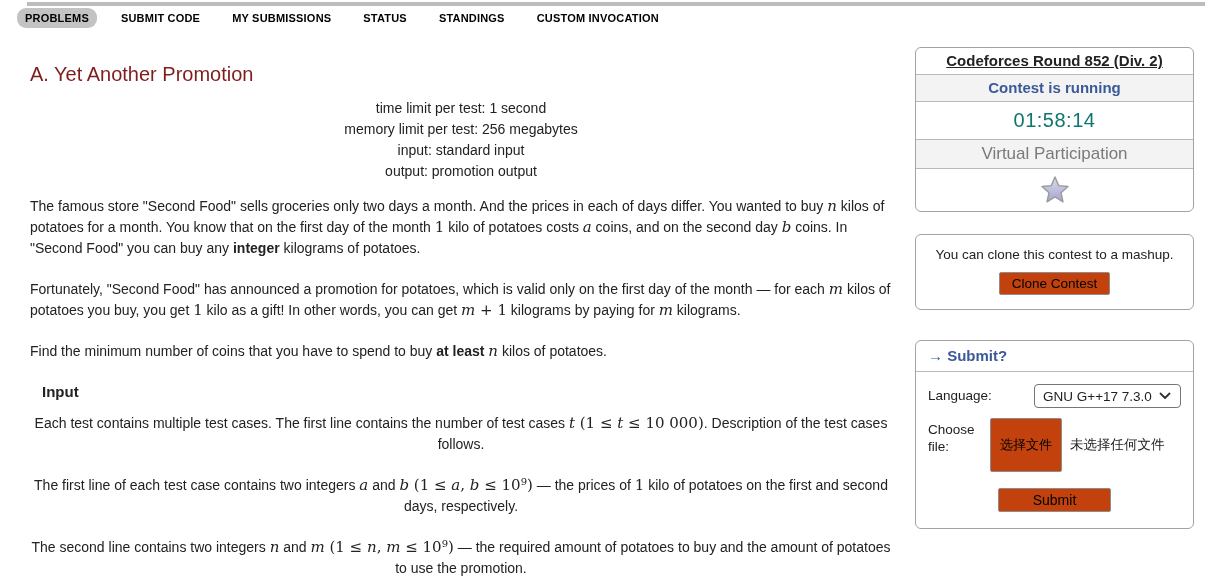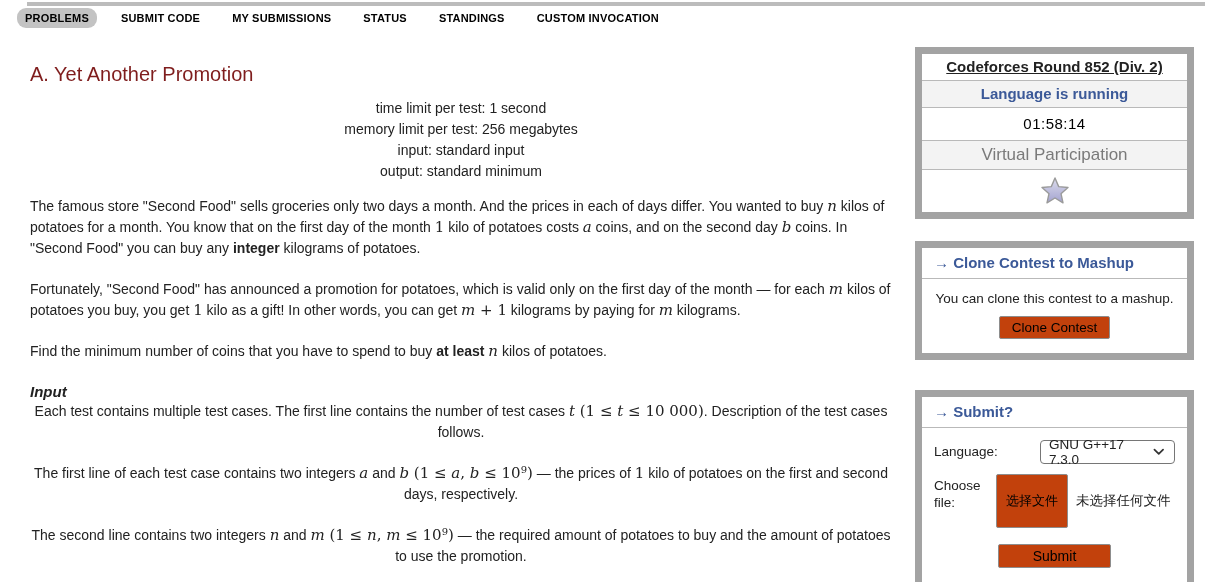--- a/index.html
+++ b/index.html
@@ -18,40 +18,40 @@
             font-size:11px; font-weight:bold; letter-spacing:.2px; color:#000; }
   .tab { padding:4px 8px; border-radius:9px; white-space:nowrap; cursor:pointer; }
   .tab.active { background:#c3c3c3; }
 
   
   .main { position:absolute; left:30px; top:62px; width:862px; font-size:14px; line-height:21px; }
   .ptitle { font-size:20px; line-height:24px; font-weight:400; text-align:left; margin:0 0 12px; color:#7f1d1d; }
   .limits { text-align:center; margin:12px 0 14px; }
   .limits div { line-height:21px; }
   .st-p { margin:0 0 20px; }
-  .sec-h { font-size:15px; font-weight:bold; line-height:19px; margin:0;font-style:italic; }
+  .sec-h { font-size:15px; font-weight:bold; line-height:19px; margin:12px; }
   .sec-p { margin:0 0 20px;text-align:center; }
   .mv { font-family:"DejaVu Serif", serif; font-style:italic; font-size:15px; line-height:1; }
   .mn { font-family:"DejaVu Serif", serif; font-size:15px; line-height:1; }
   .msup { font-family:"DejaVu Serif", serif; font-size:10px; position:relative; top:-5px; line-height:0; }
   .bld { font-weight:bold; }
 
   
   .sidebar { position:absolute; left:915px; top:47px; width:279px; }
-  .box { border:7px solid #a3a3a3; border-radius:0; background:#fff; overflow:hidden; }
+  .box { border:1px solid #a3a3a3; border-radius:6px; background:#fff; overflow:hidden; }
   .box-clone { margin-top:22px; }
   .box-submit { margin-top:30px; }
 
   .crow { text-align:center; border-bottom:1px solid #b9b9b9; padding:4px 6px; }
   .crow:last-child { border-bottom:none; }
   .crow.alt { background:#f3f3f3; }
   .contest-link { font-size:15px; font-weight:bold; color:#222; text-decoration:underline; cursor:pointer; }
   .status-text { font-size:15px; font-weight:bold; color:#3b5998; }
   .timer-row { padding:7px 6px; }
-  .timer-text { font-size:15px; color:#000000; letter-spacing:.5px;margin-top:21px; }
+  .timer-text { font-size:20px; color:#0f766e; letter-spacing:.5px;margin-top:21px; }
   .vmode-text { font-size:17px; color:#7a7a7a; }
   .star-row { padding:6px 0 8px; }
   .star-row svg { display:inline-block; vertical-align:middle; cursor:pointer; }
 
   .cap { color:#3b5998; font-weight:bold; font-size:15px; padding:6px 12px 7px; border-bottom:1px solid #b9b9b9; }
   .clone-text { font-size:13.5px; text-align:center; padding:12px 6px 0; color:#222; }
   .btn { display:inline-block; background:#c2410c; border:1px solid #8d8d8d; border-radius:2px;
          font-size:13.5px; padding:3px 12px; color:#000; cursor:pointer; font-family:"Liberation Sans",sans-serif; }
   .btn-wrap { text-align:center; margin:10px 0 14px; }
 
@@ -81,21 +81,21 @@
   <div class="tab">CUSTOM INVOCATION</div>
 </div>
 
 <div class="main">
   <div class="ptitle">A. Yet Another Promotion</div>
 
   <div class="limits">
     <div>time limit per test: 1 second</div>
     <div>memory limit per test: 256 megabytes</div>
     <div>input: standard input</div>
-    <div>output: standard minimum</div>
+    <div>output: promotion output</div>
   </div>
 
   <p class="st-p"><span>The famous store "Second Food" sells groceries only two days a month. And the prices in each of days differ. You wanted to buy </span><span class="mv">n</span><span> kilos of potatoes for a month. You know that on the first day of the month </span><span class="mn">1</span><span> kilo of potatoes costs </span><span class="mv">a</span><span> coins, and on the second day </span><span class="mv">b</span><span> coins. In "Second Food" you can buy any </span><span class="bld">integer</span><span> kilograms of potatoes.</span></p>
 
   <p class="st-p"><span>Fortunately, "Second Food" has announced a promotion for potatoes, which is valid only on the first day of the month — for each </span><span class="mv">m</span><span> kilos of potatoes you buy, you get </span><span class="mn">1</span><span> kilo as a gift! In other words, you can get </span><span class="mv">m</span><span class="mn"> + </span><span class="mn">1</span><span> kilograms by paying for </span><span class="mv">m</span><span> kilograms.</span></p>
 
   <p class="st-p"><span>Find the minimum number of coins that you have to spend to buy </span><span class="bld">at least </span><span class="mv">n</span><span> kilos of potatoes.</span></p>
 
   <div class="sec-h">Input</div>
   <p class="sec-p"><span>Each test contains multiple test cases. The first line contains the number of test cases </span><span class="mv">t</span><span class="mn"> (1 ≤ </span><span class="mv">t</span><span class="mn"> ≤ 10 000)</span><span>. Description of the test cases follows.</span></p>
@@ -106,21 +106,21 @@
 
 </div>
 
 <div class="sidebar">
 
   <div class="box">
     <div class="crow">
       <span class="contest-link">Codeforces Round 852 (Div. 2)</span>
     </div>
     <div class="crow alt">
-      <span class="status-text">Language is running</span>
+      <span class="status-text">Contest is running</span>
     </div>
     <div class="crow timer-row">
       <span class="timer-text">01:58:14</span>
     </div>
     <div class="crow alt">
       <span class="vmode-text">Virtual Participation</span>
     </div>
     <div class="crow star-row">
       <svg width="30" height="28" viewBox="0 0 30 28">
         <defs>
@@ -128,21 +128,20 @@
             <stop offset="0" stop-color="#dcdcec"></stop>
             <stop offset="1" stop-color="#a3a3d0"></stop>
           </linearGradient>
         </defs>
         <path d="M15 2 L18.7 10.6 L28 11.5 L21 17.7 L23 26.8 L15 22 L7 26.8 L9 17.7 L2 11.5 L11.3 10.6 Z" fill="url(#starg)" stroke="#9a9a9a" stroke-width="1.4" stroke-linejoin="round"></path>
       </svg>
     </div>
   </div>
 
   <div class="box box-clone">
-    <div class="cap">→ Clone Contest to Mashup</div>
     <div class="clone-text">You can clone this contest to a mashup.</div>
     <div class="btn-wrap">
       <span class="btn">Clone Contest</span>
     </div>
   </div>
 
   <div class="box box-submit">
     <div class="cap">→ Submit?</div>
     <div class="form">
       <div class="frow">

